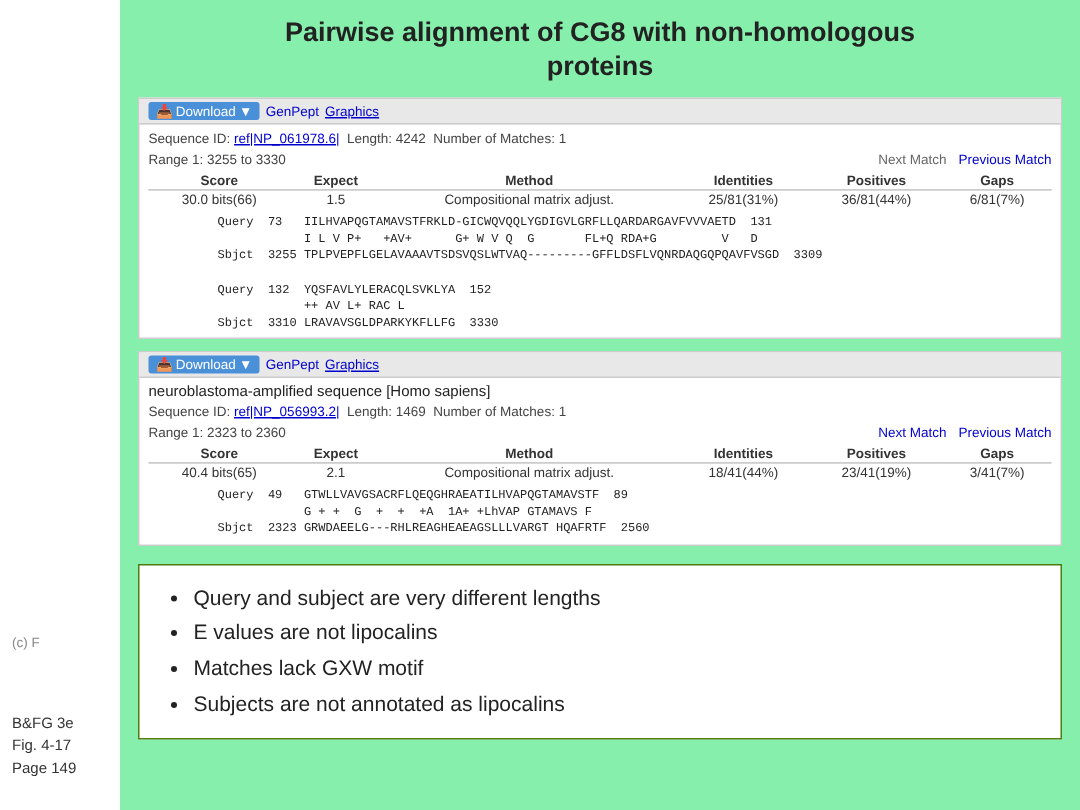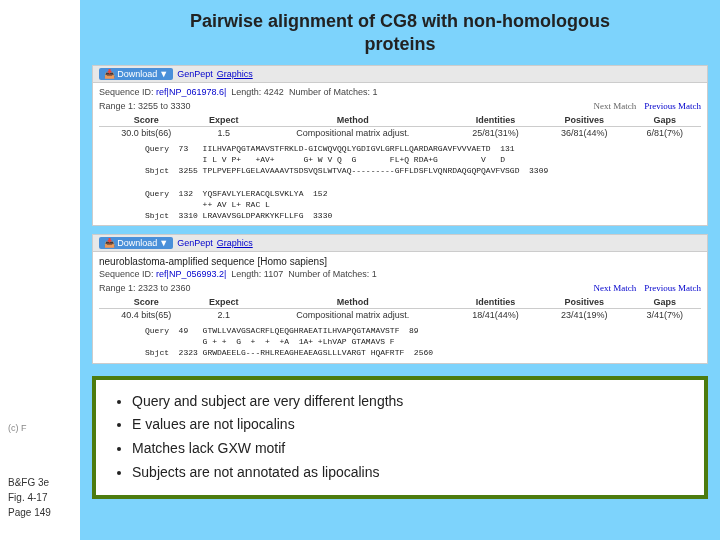--- a/index.html
+++ b/index.html
@@ -24,21 +24,21 @@
     }
 
     .sidebar-text {
       font-size: 10px;
       color: #333;
       line-height: 1.5;
     }
 
     .main-content {
       flex: 1;
-      background: #7dd3fc;
+      background: #86efac;
       display: flex;
       flex-direction: column;
       padding: 10px 12px;
     }
 
     .page-title {
       text-align: center;
       font-size: 18px;
       font-weight: bold;
       color: #222;
@@ -100,40 +100,40 @@
     }
 
     .sequence-meta {
       font-size: 9px;
       color: #444;
       margin-bottom: 4px;
     }
 
     .sequence-meta a {
       color: #0000cc;
+      text-decoration: underline;
     }
 
     .range-header {
       display: flex;
       justify-content: space-between;
       font-size: 9px;
       color: #444;
       margin-bottom: 3px;
     }
 
     .nav-links {
       display: flex;
       gap: 8px;
       font-size: 9px;
     }
 
     .nav-link {
       color: #666;
       font-size: 9px;
-      font-family: Liberation Serif, serif;
     }
 
     .nav-link.active {
       color: #0000cc;
     }
 
     .scores-table {
       width: 100%;
       font-size: 9px;
       border-collapse: collapse;
@@ -158,21 +158,21 @@
       font-family: 'Courier New', monospace;
       font-size: 8.5px;
       line-height: 1.4;
       color: #222;
       margin-top: 4px;
       margin-left: 46px;
     }
 
     .bullet-section {
       background: #fff;
-      border: 4px solid #4d7c0f;
+      border: 1px solid #4d7c0f;
       padding: 10px 16px;
       margin-top: 4px;
     }
 
     .bullet-section ul {
       list-style: disc;
       padding-left: 20px;
     }
 
     .bullet-section li {
@@ -265,21 +265,21 @@
         <span>▼</span>
       </button>
       <span class="gen-pept-link">GenPept</span>
       <span class="graphics-link">Graphics</span>
     </div>
     <div class="blast-panel-body">
       <div class="sequence-title">neuroblastoma-amplified sequence [Homo sapiens]</div>
       <div class="sequence-meta">
         <span>Sequence ID:</span>
         <a>ref|NP_056993.2|</a>
-        &nbsp;<span>Length: 1107</span>&nbsp;
+        &nbsp;<span>Length: 1469</span>&nbsp;
         <span>Number of Matches: 1</span>
       </div>
       <div class="range-header">
         <span>Range 1: 2323 to 2360</span>
         <div class="nav-links">
           <span class="nav-link active">Next Match</span>
           <span class="nav-link active">Previous Match</span>
         </div>
       </div>
       <table class="scores-table">

